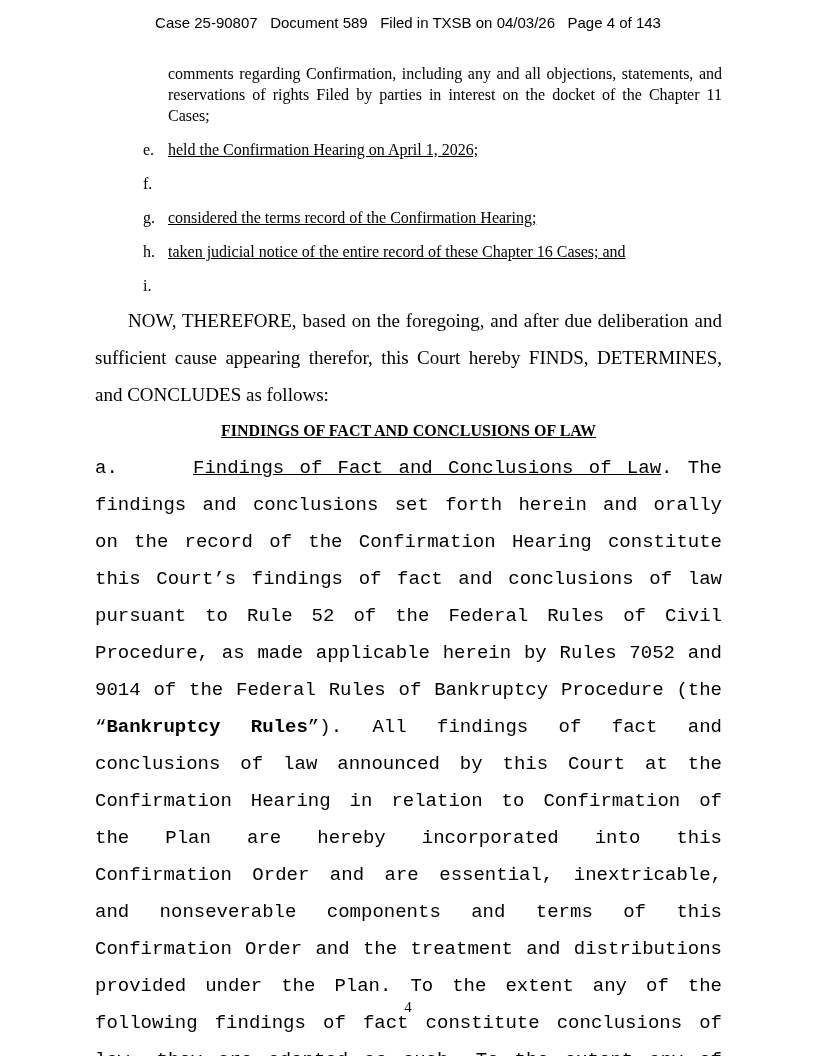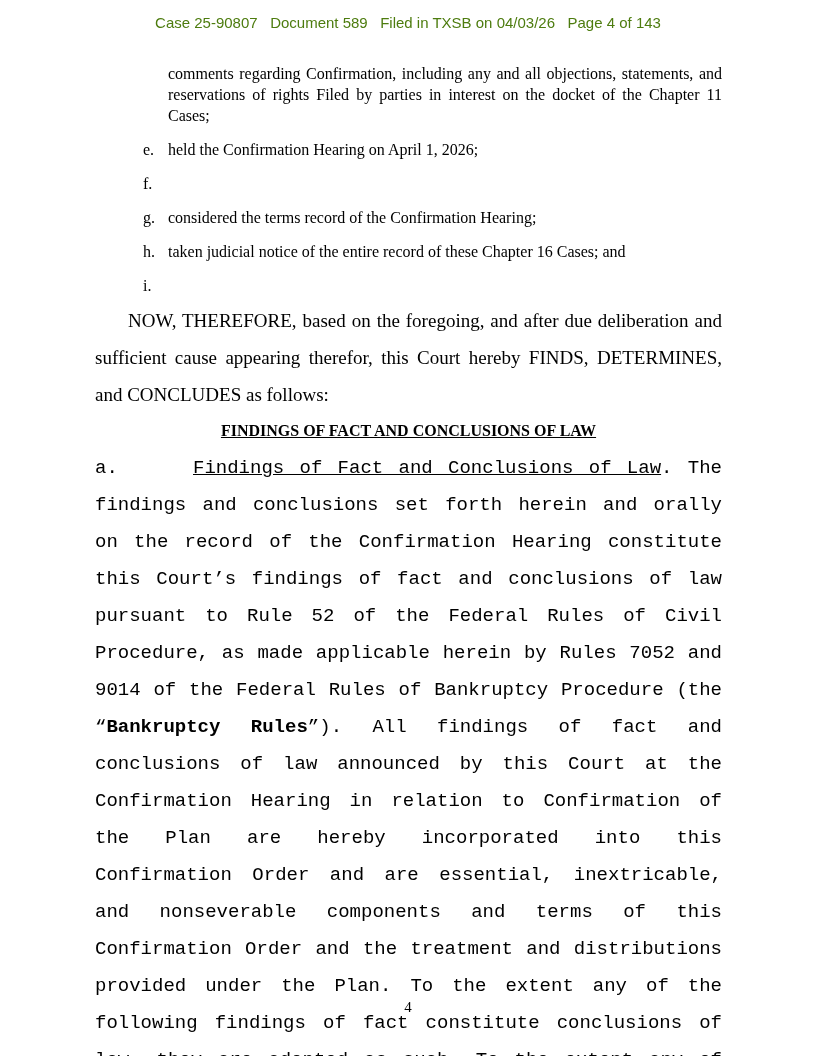--- a/index.html
+++ b/index.html
@@ -38,20 +38,21 @@
     line-height: 21px;
   }
   .item-letter {
     flex: none;
     width: 25px;
     margin-left: 48px;
   }
   .item-text {
     flex: 1;
     text-align: justify;
+    text-decoration: underline;
   }
   .para {
     font-size: 19px;
     line-height: 37px;
     text-align: justify;
   }
   .now-para { margin-top: 6px; text-indent: 33px; }
   .section-heading {
     margin-top: 8px;
     text-align: center;
@@ -72,21 +73,21 @@
     text-align: center;
     font-size: 15px;
     line-height: 18px;
   }
 </style>
 </head>
 <body>
 
 <div class="page">
 
-  <div class="doc-header" style="color: #4d7c0f;">Case 25-90807   Document 589   Filed in TXSB on 04/03/26   Page 4 of 143</div>
+  <div class="doc-header" style="color: #000000;">Case 25-90807   Document 589   Filed in TXSB on 04/03/26   Page 4 of 143</div>
 
   <div class="content">
 
     <div class="list-continuation">comments regarding Confirmation, including any and all objections, statements, and reservations of rights Filed by parties in interest on the docket of the Chapter 11 Cases;</div>
 
     <div class="recitals-list">
       <div class="list-item">
         <span class="item-letter">e.</span>
         <span class="item-text">held the Confirmation Hearing on April 1, 2026;</span>
       </div>

